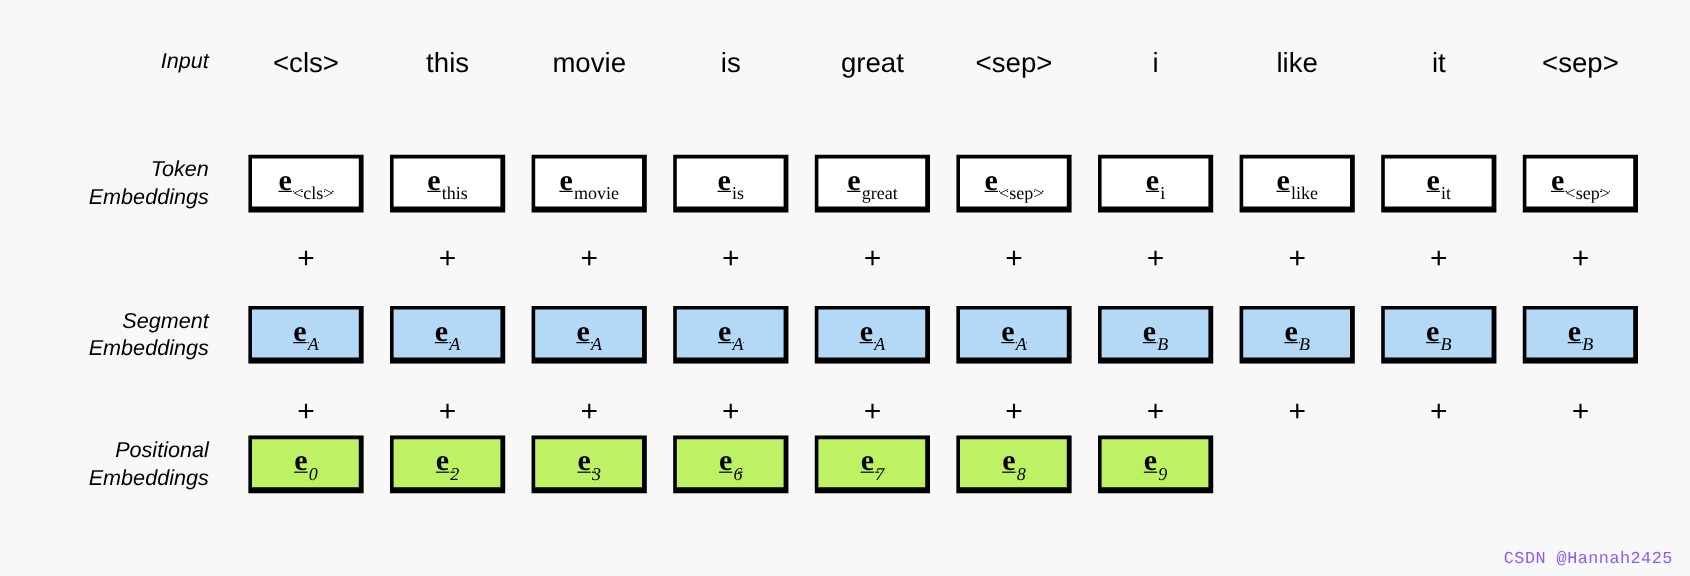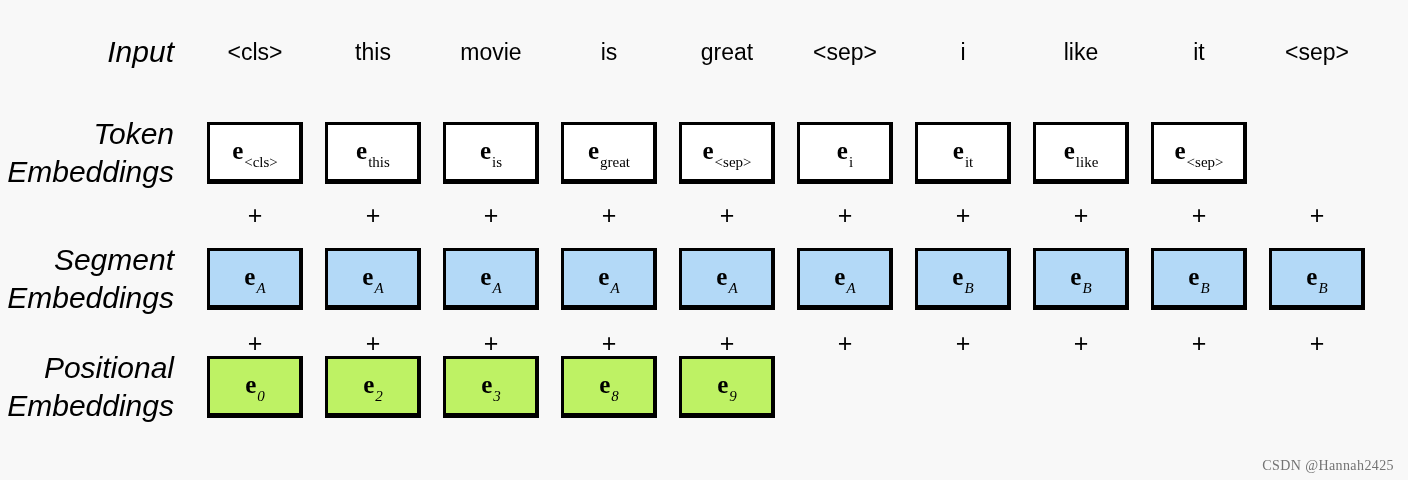--- a/index.html
+++ b/index.html
@@ -29,21 +29,21 @@
     align-items: center;
   }
 
   .row-label {
     width: 196px;
     flex: 0 0 196px;
     text-align: right;
     padding-right: 22px;
     box-sizing: border-box;
     font-style: italic;
-    font-size: 30px;
+    font-size: 18px;
     line-height: 1.28;
     color: #000;
     font-family: "Liberation Sans", sans-serif;
     white-space: pre-line;
   }
 
   .cells {
     flex: 1 1 auto;
     display: flex;
     justify-content: flex-start;
@@ -63,29 +63,30 @@
   .token-text {
     font-size: 23px;
     color: #000;
     font-family: "Liberation Sans", sans-serif;
     white-space: nowrap;
   }
 
   
   .emb-box {
     width: 96px;
-    height: 62px;
+    height: 48px;
     box-sizing: border-box;
     border: 3px solid #000;
     border-right-width: 4px;
     border-bottom-width: 5px;
     display: flex;
     align-items: center;
     justify-content: center;
     font-family: "Liberation Serif", serif;
+    text-decoration: underline;
   }
 
   .emb-box.token    { background: #ffffff; }
   .emb-box.segment  { background: #b3d9f7; }
   .emb-box.position { background: #bef264; }
 
   .emb-label {
     display: inline-block;
     white-space: nowrap;
     line-height: 1;
@@ -122,22 +123,22 @@
   #row-segment  { top: 244px; height: 70px; }
   #row-plus2    { top: 328px; }
   #row-position { top: 352px; height: 70px; }
 
   
   #watermark {
     position: absolute;
     right: 14px;
     bottom: 6px;
     font-size: 14px;
-    color: #737373;
-    font-family: Liberation Serif, serif;
+    color: #8b5cf6;
+    font-family: Liberation Mono, monospace;
     letter-spacing: 0.4px;
     margin-top: 16px;
   }
 </style>
 </head>
 <body style="background: rgb(248, 248, 248);">
 
 <div id="diagram">
 
   <div class="row" id="row-input">
@@ -185,46 +186,51 @@
             <span class="emb-label"><span class="emb-e">e</span><span class="emb-sub">&lt;cls&gt;</span></span>
           </div>
         </div>
         <div class="cell">
           <div class="emb-box token">
             <span class="emb-label"><span class="emb-e">e</span><span class="emb-sub">this</span></span>
           </div>
         </div>
         <div class="cell">
           <div class="emb-box token">
+            <span class="emb-label"><span class="emb-e">e</span><span class="emb-sub">movie</span></span>
+          </div>
+        </div>
+        <div class="cell">
+          <div class="emb-box token">
             <span class="emb-label"><span class="emb-e">e</span><span class="emb-sub">is</span></span>
           </div>
         </div>
         <div class="cell">
           <div class="emb-box token">
             <span class="emb-label"><span class="emb-e">e</span><span class="emb-sub">great</span></span>
           </div>
         </div>
         <div class="cell">
           <div class="emb-box token">
             <span class="emb-label"><span class="emb-e">e</span><span class="emb-sub">&lt;sep&gt;</span></span>
           </div>
         </div>
         <div class="cell">
           <div class="emb-box token">
             <span class="emb-label"><span class="emb-e">e</span><span class="emb-sub">i</span></span>
           </div>
         </div>
         <div class="cell">
           <div class="emb-box token">
+            <span class="emb-label"><span class="emb-e">e</span><span class="emb-sub">like</span></span>
+          </div>
+        </div>
+        <div class="cell">
+          <div class="emb-box token">
             <span class="emb-label"><span class="emb-e">e</span><span class="emb-sub">it</span></span>
-          </div>
-        </div>
-        <div class="cell">
-          <div class="emb-box token">
-            <span class="emb-label"><span class="emb-e">e</span><span class="emb-sub">like</span></span>
           </div>
         </div>
         <div class="cell">
           <div class="emb-box token">
             <span class="emb-label"><span class="emb-e">e</span><span class="emb-sub">&lt;sep&gt;</span></span>
           </div>
         </div>
       </div>
   </div>
 
@@ -371,20 +377,30 @@
             <span class="emb-label"><span class="emb-e">e</span><span class="emb-sub ital">2</span></span>
           </div>
         </div>
         <div class="cell">
           <div class="emb-box position">
             <span class="emb-label"><span class="emb-e">e</span><span class="emb-sub ital">3</span></span>
           </div>
         </div>
         <div class="cell">
           <div class="emb-box position">
+            <span class="emb-label"><span class="emb-e">e</span><span class="emb-sub ital">6</span></span>
+          </div>
+        </div>
+        <div class="cell">
+          <div class="emb-box position">
+            <span class="emb-label"><span class="emb-e">e</span><span class="emb-sub ital">7</span></span>
+          </div>
+        </div>
+        <div class="cell">
+          <div class="emb-box position">
             <span class="emb-label"><span class="emb-e">e</span><span class="emb-sub ital">8</span></span>
           </div>
         </div>
         <div class="cell">
           <div class="emb-box position">
             <span class="emb-label"><span class="emb-e">e</span><span class="emb-sub ital">9</span></span>
           </div>
         </div>
       </div>
   </div>

